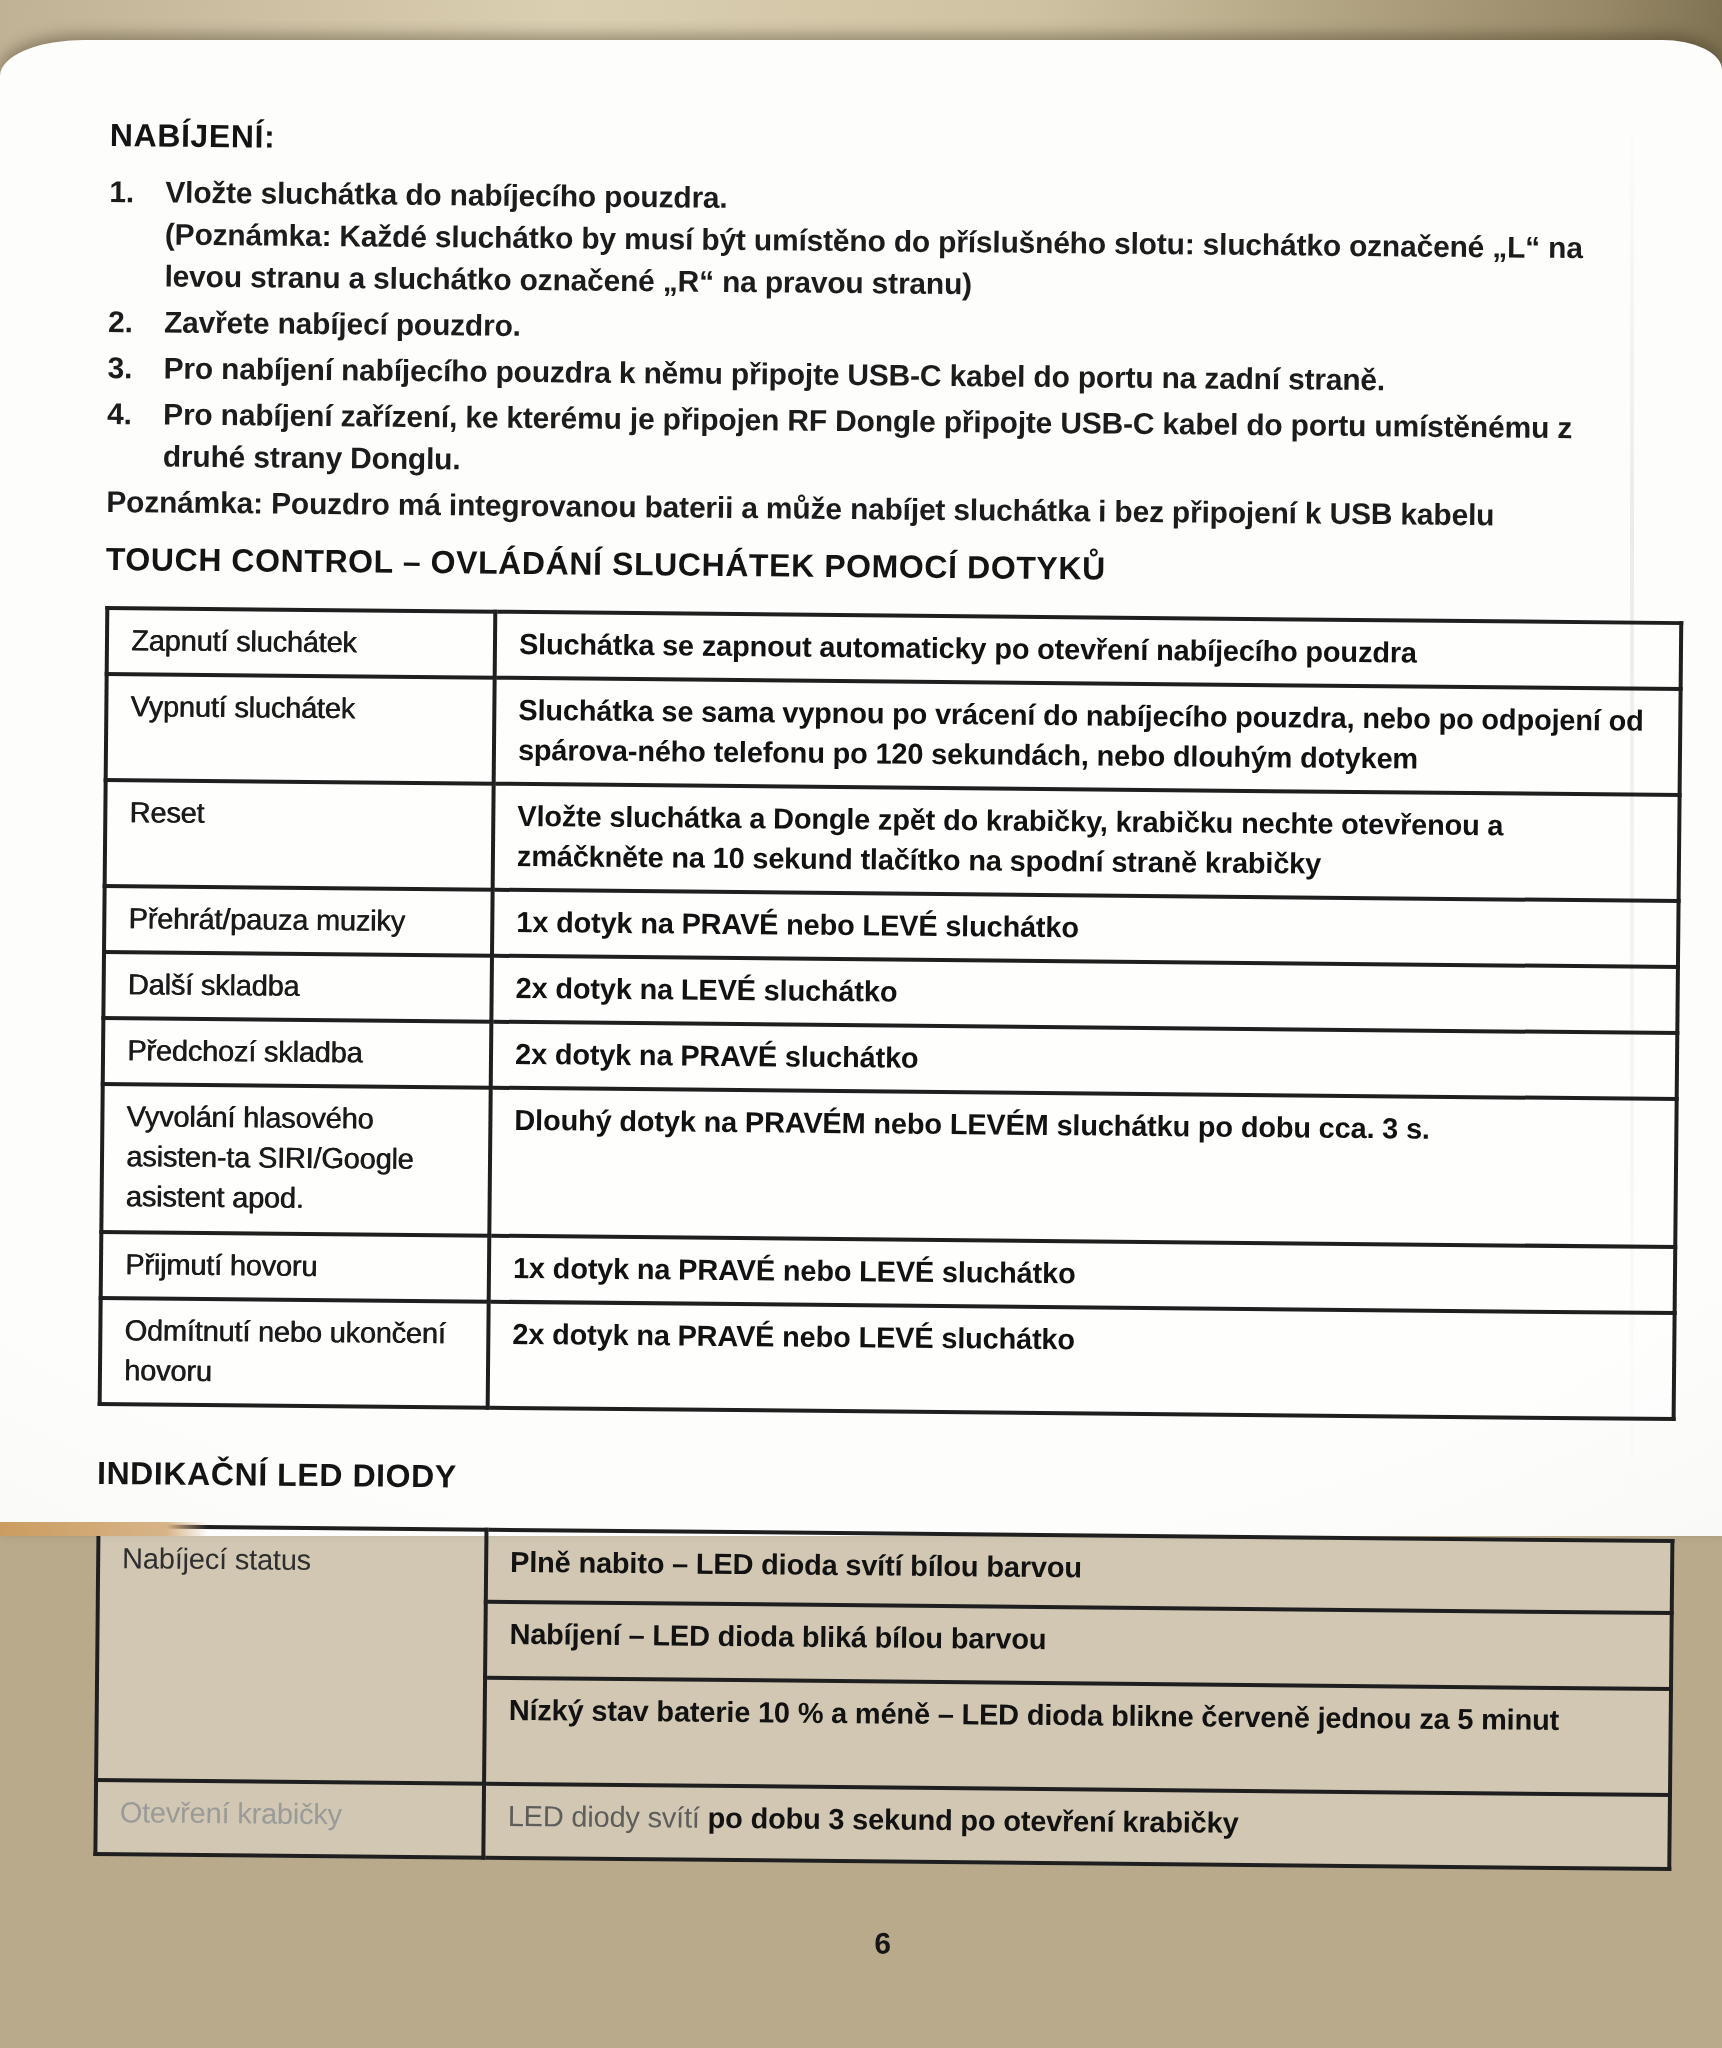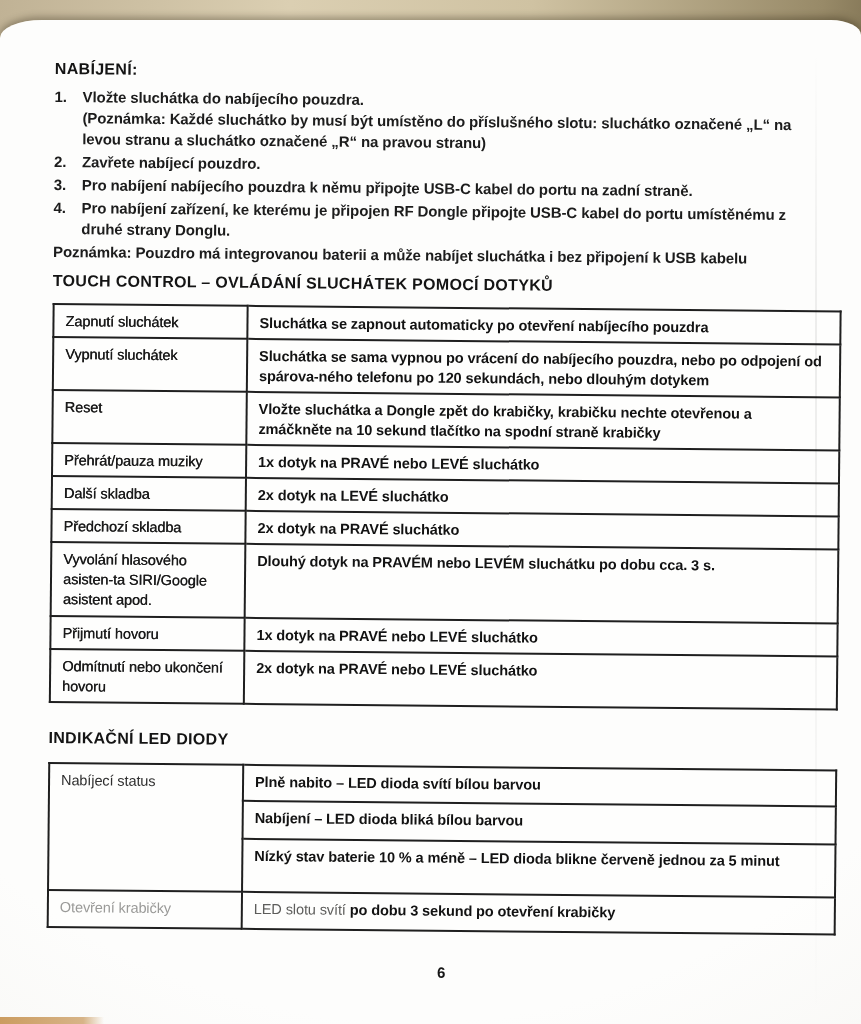--- a/index.html
+++ b/index.html
@@ -5,21 +5,21 @@
   * { box-sizing: border-box; }
   html, body { margin: 0; padding: 0; }
   body {
     width: 861px; height: 1024px;
     font-family: "Liberation Sans", sans-serif;
     overflow: hidden;
     background: #b9aa8b;
   }
   .photo {
     position: relative;
-    width: 861px; height: 1024px;
+    width: 861px; height: 768px;
     background: linear-gradient(96deg, #c0b295 0%, #dbcfb2 30%, #cfc2a2 55%, #988a68 85%, #5f5337 100%);
   }
   .page {
     position: absolute;
     top: 20px; left: 0; right: 0; bottom: 0;
     background: radial-gradient(130% 105% at 48% 42%, #fdfdfc 55%, #f3f2ee 92%, #eceae4 100%);
     border-radius: 42px 30px 0 0 / 18px 15px 0 0;
     box-shadow: 0 -3px 7px rgba(40,32,14,0.35);
   }
   
@@ -188,21 +188,21 @@
           </tr>
           <tr class="led-b">
             <td class="v">Nabíjení – LED dioda bliká bílou barvou</td>
           </tr>
           <tr class="led-c">
             <td class="v">Nízký stav baterie 10 % a méně – LED dioda blikne červeně jednou za 5 minut</td>
           </tr>
           <tr class="led-d">
             <td class="k k-faded">Otevření krabičky</td>
             <td class="v">
-              <span class="val-prefix">LED slotu svítí </span><span>po dobu 3 sekund po otevření krabičky</span>
+              <span class="val-prefix">LED diody svítí </span><span>po dobu 3 sekund po otevření krabičky</span>
             </td>
           </tr>
         </tbody>
       </table>
 
       <div class="pagenum">6</div>
 
     </div>
   </div>
   <div class="corner-strip"></div>

